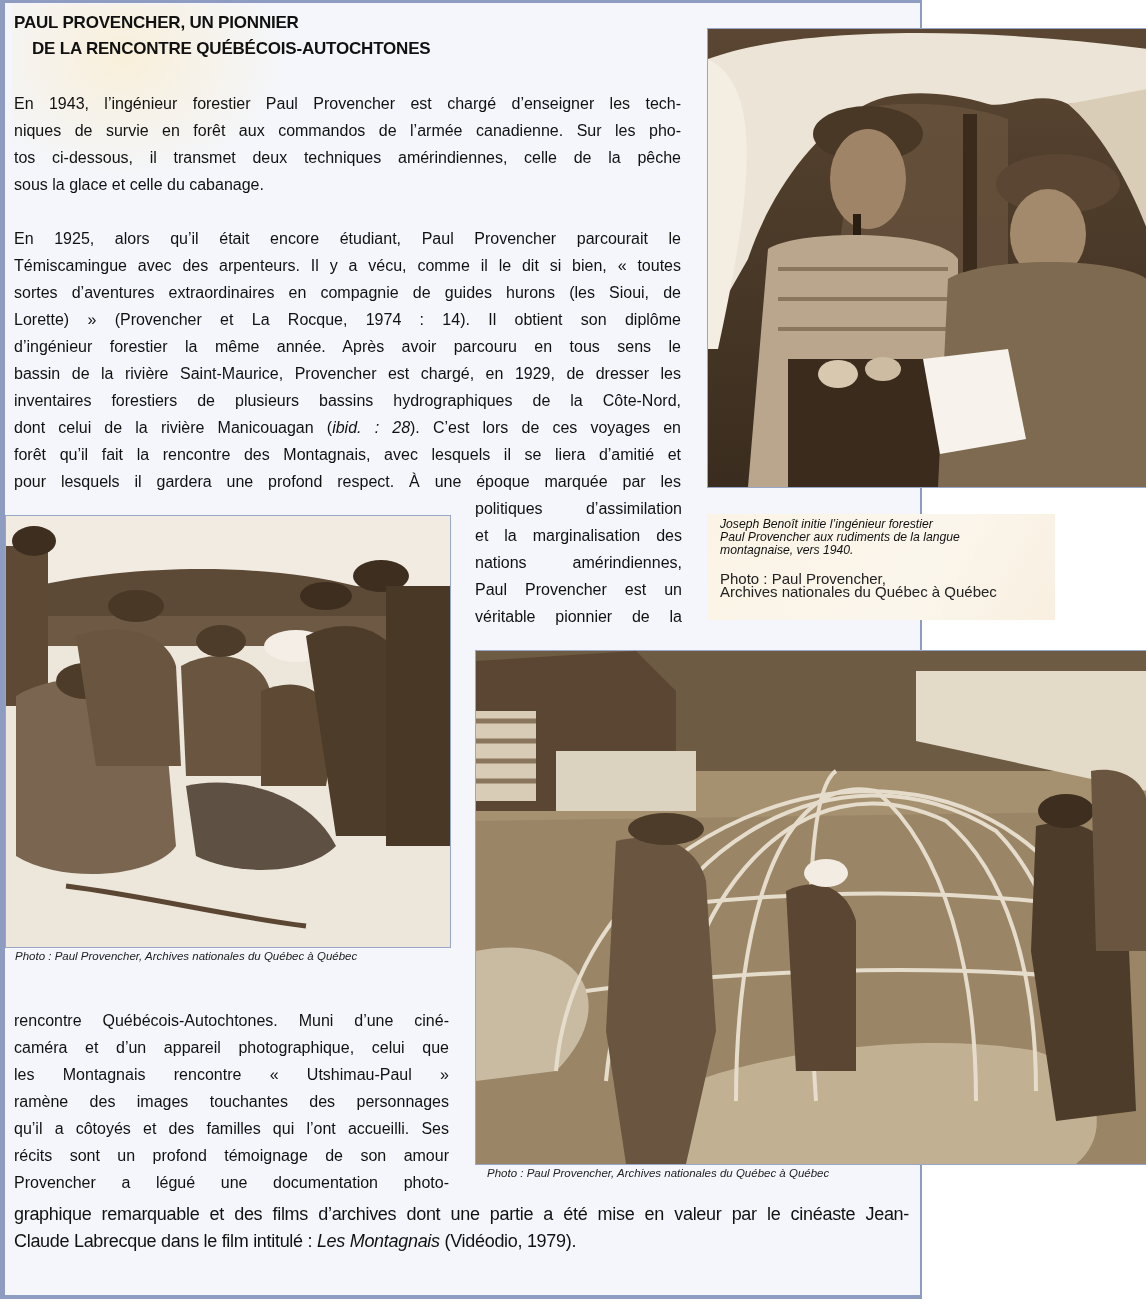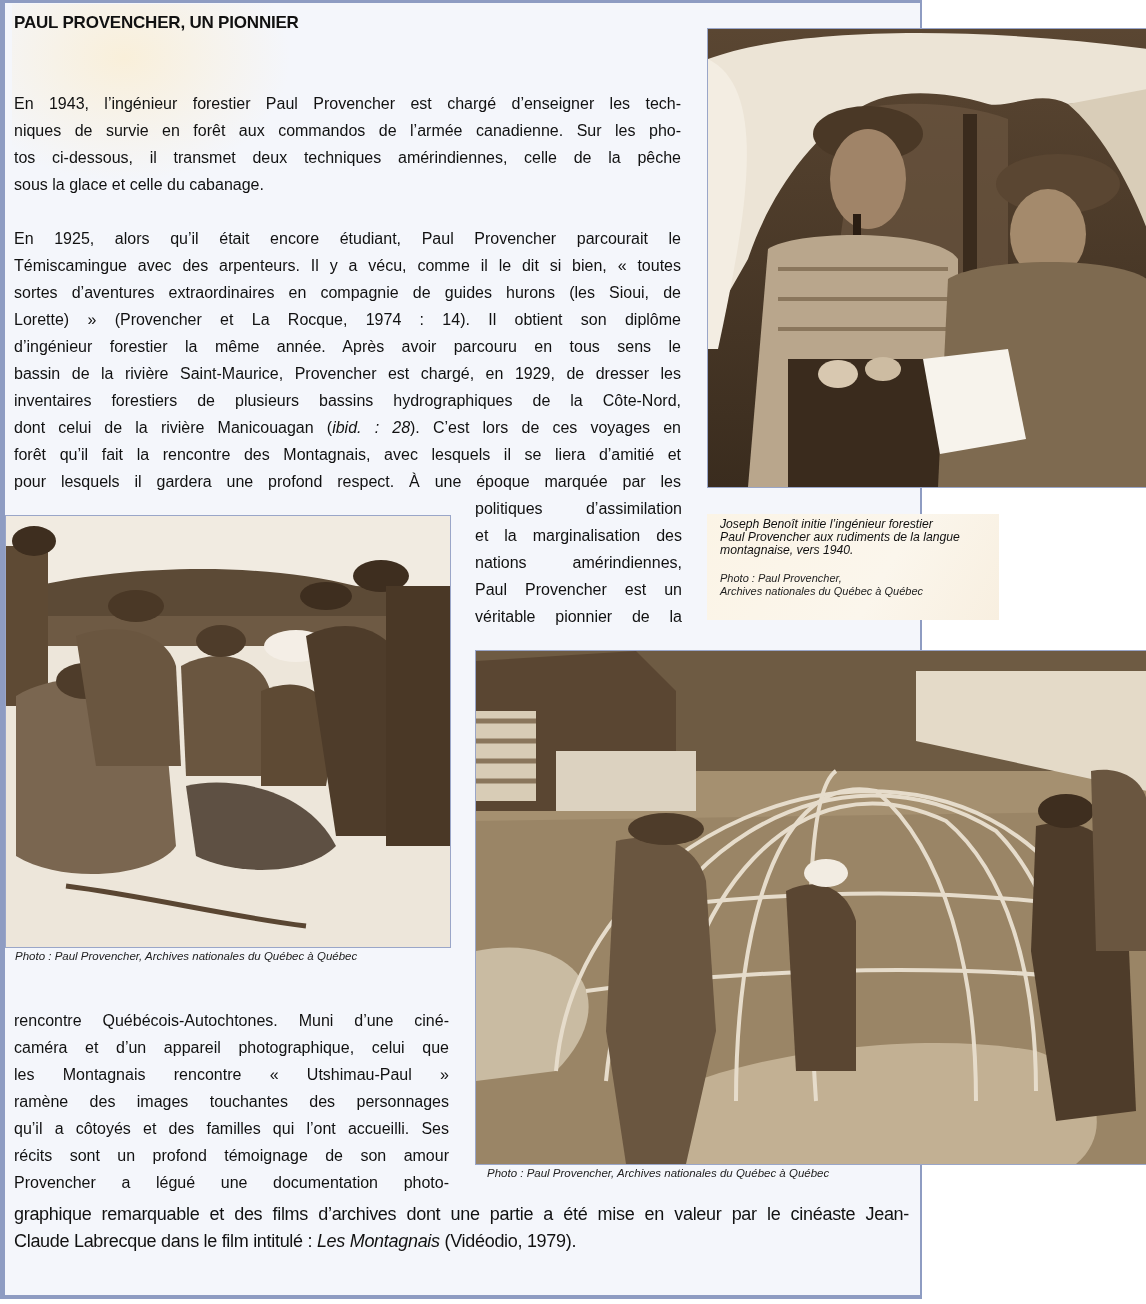--- a/index.html
+++ b/index.html
@@ -37,40 +37,41 @@
     .ital { font-style: italic; }
     .photo {
       position: absolute; overflow: hidden;
       border: 1px solid #9aa6c8;
     }
     .cap {
       position: absolute; font-style: italic; font-size: 11.5px; color: #222;
       font-family: "Liberation Sans", sans-serif; white-space: nowrap;
     }
     .capbox {
-      position: absolute; left: 707px; top: 514px; width: 292px; height: 106px;
+      position: absolute; left: 707px; top: 514px; width: 348px; height: 106px;
       background: linear-gradient(120deg, #fbf4e6 0%, #fbf6ec 60%, #f8efe0 100%);
     }
     .capbox .t {
       position: absolute; left: 13px; top: 4px; font-size: 12.2px; line-height: 13px;
       font-style: italic; color: #111; font-family: "Liberation Sans", sans-serif;
     }
     .capbox .s {
-      position: absolute; left: 13px; top: 58px; font-size: 11px; line-height: 13px;
-      font-style: italic; color: #222; font-family: "Liberation Sans", sans-serif;
+      position: absolute; left: 13px; top: 58px; font-size: 15px; line-height: 13px;
+      color: #222; font-family: "Liberation Sans", sans-serif;
     }
   </style>
 </head>
 <body>
 
 <div class="frame"></div>
 <div class="title-deco"></div>
 
 <div class="title">
   <span>PAUL PROVENCHER, UN PIONNIER</span>
+  <span class="l2">DE LA RENCONTRE QUÉBÉCOIS-AUTOCHTONES</span>
 </div>
 
 <div class="para" style="left:14px; top:90px; width:667px;">
   <span class="line">En 1943, l’ingénieur forestier Paul Provencher est chargé d’enseigner les tech-</span>
   <span class="line">niques de survie en forêt aux commandos de l’armée canadienne. Sur les pho-</span>
   <span class="line">tos ci-dessous, il transmet deux techniques amérindiennes, celle de la pêche</span>
   <span class="line last">sous la glace et celle du cabanage.</span>
 </div>
 
 <div class="para" style="left:14px; top:225px; width:667px;">

